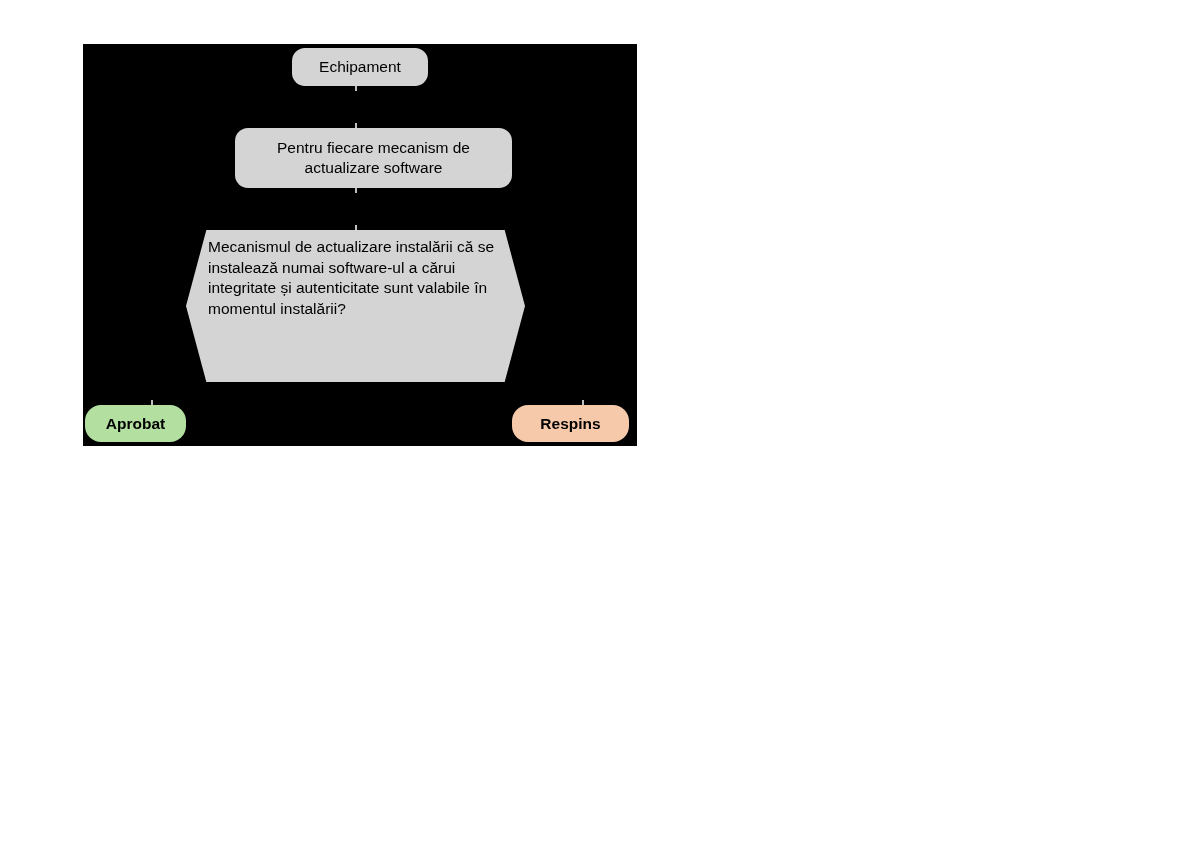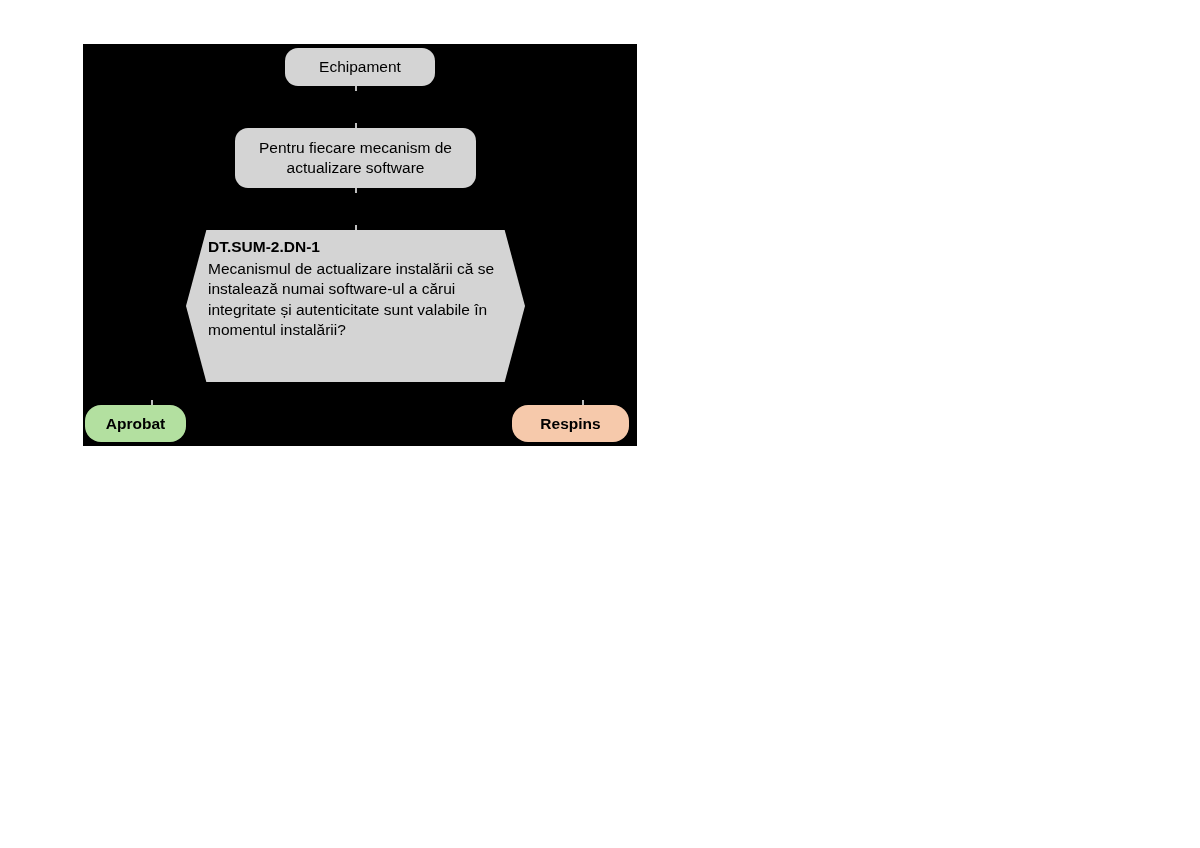--- a/index.html
+++ b/index.html
@@ -44,30 +44,30 @@
     align-items: center;
     justify-content: center;
     text-align: center;
     box-sizing: border-box;
     line-height: 1.28;
     font-size: 15.5px;
     padding: 2px 10px;
   }
 
   #node-equipment {
-    left: 202px;
+    left: 209px;
     top: 4px;
-    width: 150px;
+    width: 136px;
     height: 38px;
   }
 
   #node-mechanism {
     left: 152px;
     top: 84px;
-    width: 241px;
+    width: 277px;
     height: 60px;
   }
 
   
   #node-decision {
     position: absolute;
     left: 103px;
     top: 186px;
     width: 339px;
     height: 152px;
@@ -134,21 +134,20 @@
 
   <div id="node-equipment" class="node-pill">
     <span>Echipament</span>
   </div>
 
   <div id="node-mechanism" class="node-pill">
     <span>Pentru fiecare mecanism de actualizare software</span>
   </div>
 
   <div id="node-decision">
-    <span class="decision-id">DT.SUM-2.DN-1</span>
     <span class="decision-text">Mecanismul de actualizare instalării că se instalează numai software-ul a cărui integritate și autenticitate sunt valabile în momentul instalării?</span>
   </div>
 
   <div id="btn-approved" class="outcome-btn">
     <span>Aprobat</span>
   </div>
 
   <div id="btn-rejected" class="outcome-btn">
     <span>Respins</span>
   </div>

